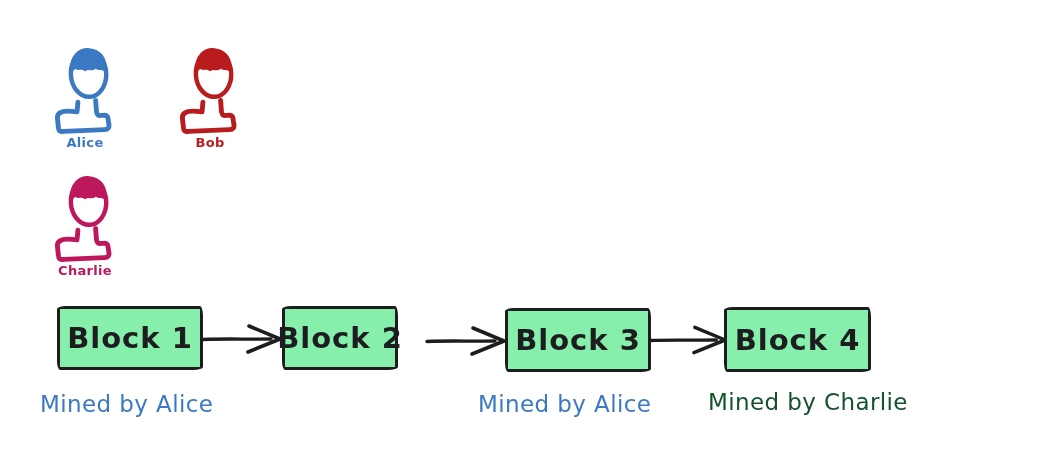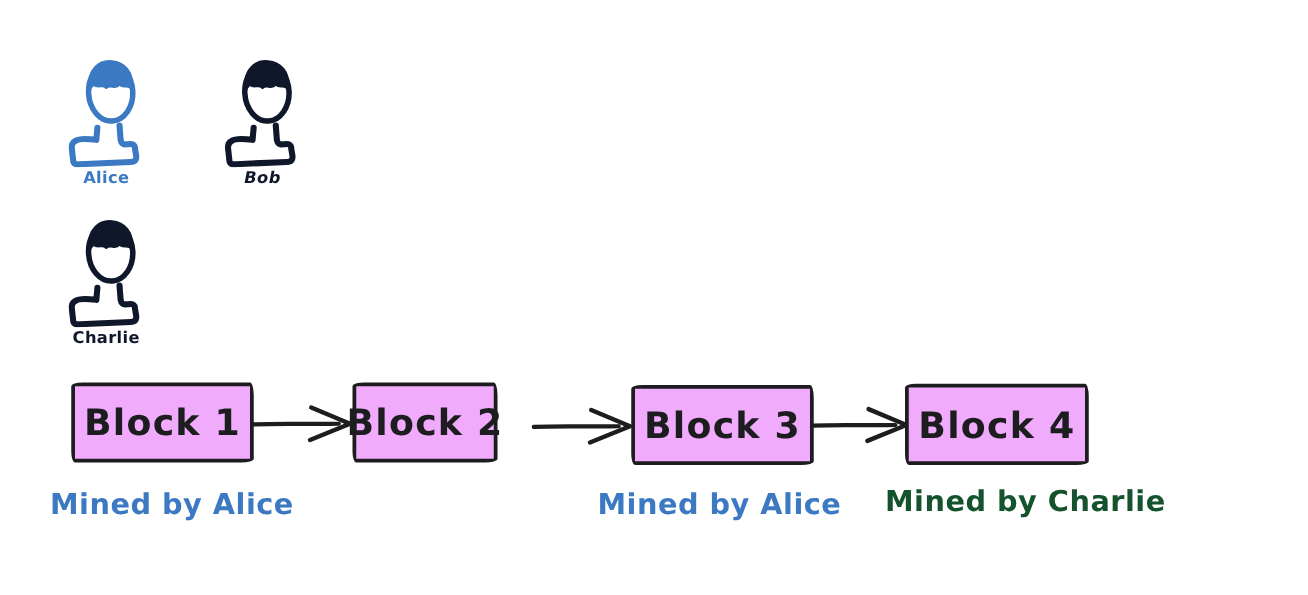--- a/index.html
+++ b/index.html
@@ -9,34 +9,34 @@
   }
   .canvas { position: relative; width: 1046px; height: 476px; background: #ffffff; }
 
   
   .user { position: absolute; width: 78px; text-align: center; }
   .user svg { display: block; width: 78px; height: 92px; margin: 0 auto; }
   .user-name { font-size: 13px; font-weight: bold; margin-top: 1px; letter-spacing: 0.3px; }
 
   
   .block {
-    position: absolute; height: 64px; background: #f0abfc;
+    position: absolute; height: 64px; background: #86efac;
     border: 3.5px solid; 
     border-radius: 9px 3px 10px 3px / 3px 10px 3px 9px;
     display: flex; align-items: center; justify-content: center;
     box-sizing: border-box;
   }
   .block-label { font-size: 29px; font-weight: 600; letter-spacing: 1px; white-space: nowrap; }
 
   
   .arrow { position: absolute; }
 
   
   .miner {
-    position: absolute; font-size: 23px; font-weight: bold;
+    position: absolute; font-size: 23px; font-weight: normal;
     text-align: left; letter-spacing: 0.4px; white-space: nowrap;
   }
 </style>
 </head>
 <body>
 
 <svg width="0" height="0" style="position:absolute" aria-hidden="true">
   <symbol id="person-shape" viewBox="0 0 80 104">
     <ellipse cx="44" cy="36" rx="20" ry="26" fill="none" stroke="currentColor" stroke-width="5" transform="rotate(-3 44 36)"></ellipse>
     <path d="M25 34 C 22 14, 35 7, 45 8 C 56 9, 65 17, 63 33 C 59 28, 56 33, 52 29 C 48 34, 44 28, 40 32 C 36 28, 32 33, 29 29 C 27 31, 26 31, 25 34 Z" fill="currentColor" stroke="currentColor" stroke-width="2" stroke-linejoin="round"></path>
@@ -50,28 +50,28 @@
 
 <div class="canvas">
 
   <div class="user" style="left: 46px; top: 42px; color: rgb(59, 121, 194);">
     <svg viewBox="0 0 80 104">
         <use href="#person-shape"></use>
       </svg>
     <div class="user-name">Alice</div>
   </div>
 
-  <div class="user" style="left: 171px; top: 42px; color: #0f172a; font-style: italic;">
+  <div class="user" style="left: 171px; top: 42px; color: #b91c1c;">
     <svg viewBox="0 0 80 104">
         <use href="#person-shape"></use>
       </svg>
     <div class="user-name">Bob</div>
   </div>
 
-  <div class="user" style="left: 46px; top: 170px; color: #0f172a;">
+  <div class="user" style="left: 46px; top: 170px; color: #be185d;">
     <svg viewBox="0 0 80 104">
         <use href="#person-shape"></use>
       </svg>
     <div class="user-name">Charlie</div>
   </div>
 
 
   <div class="block" style="left: 57px; top: 306px; width: 146px; color: rgb(29, 29, 31);">
     <span class="block-label">Block 1</span>
   </div>

